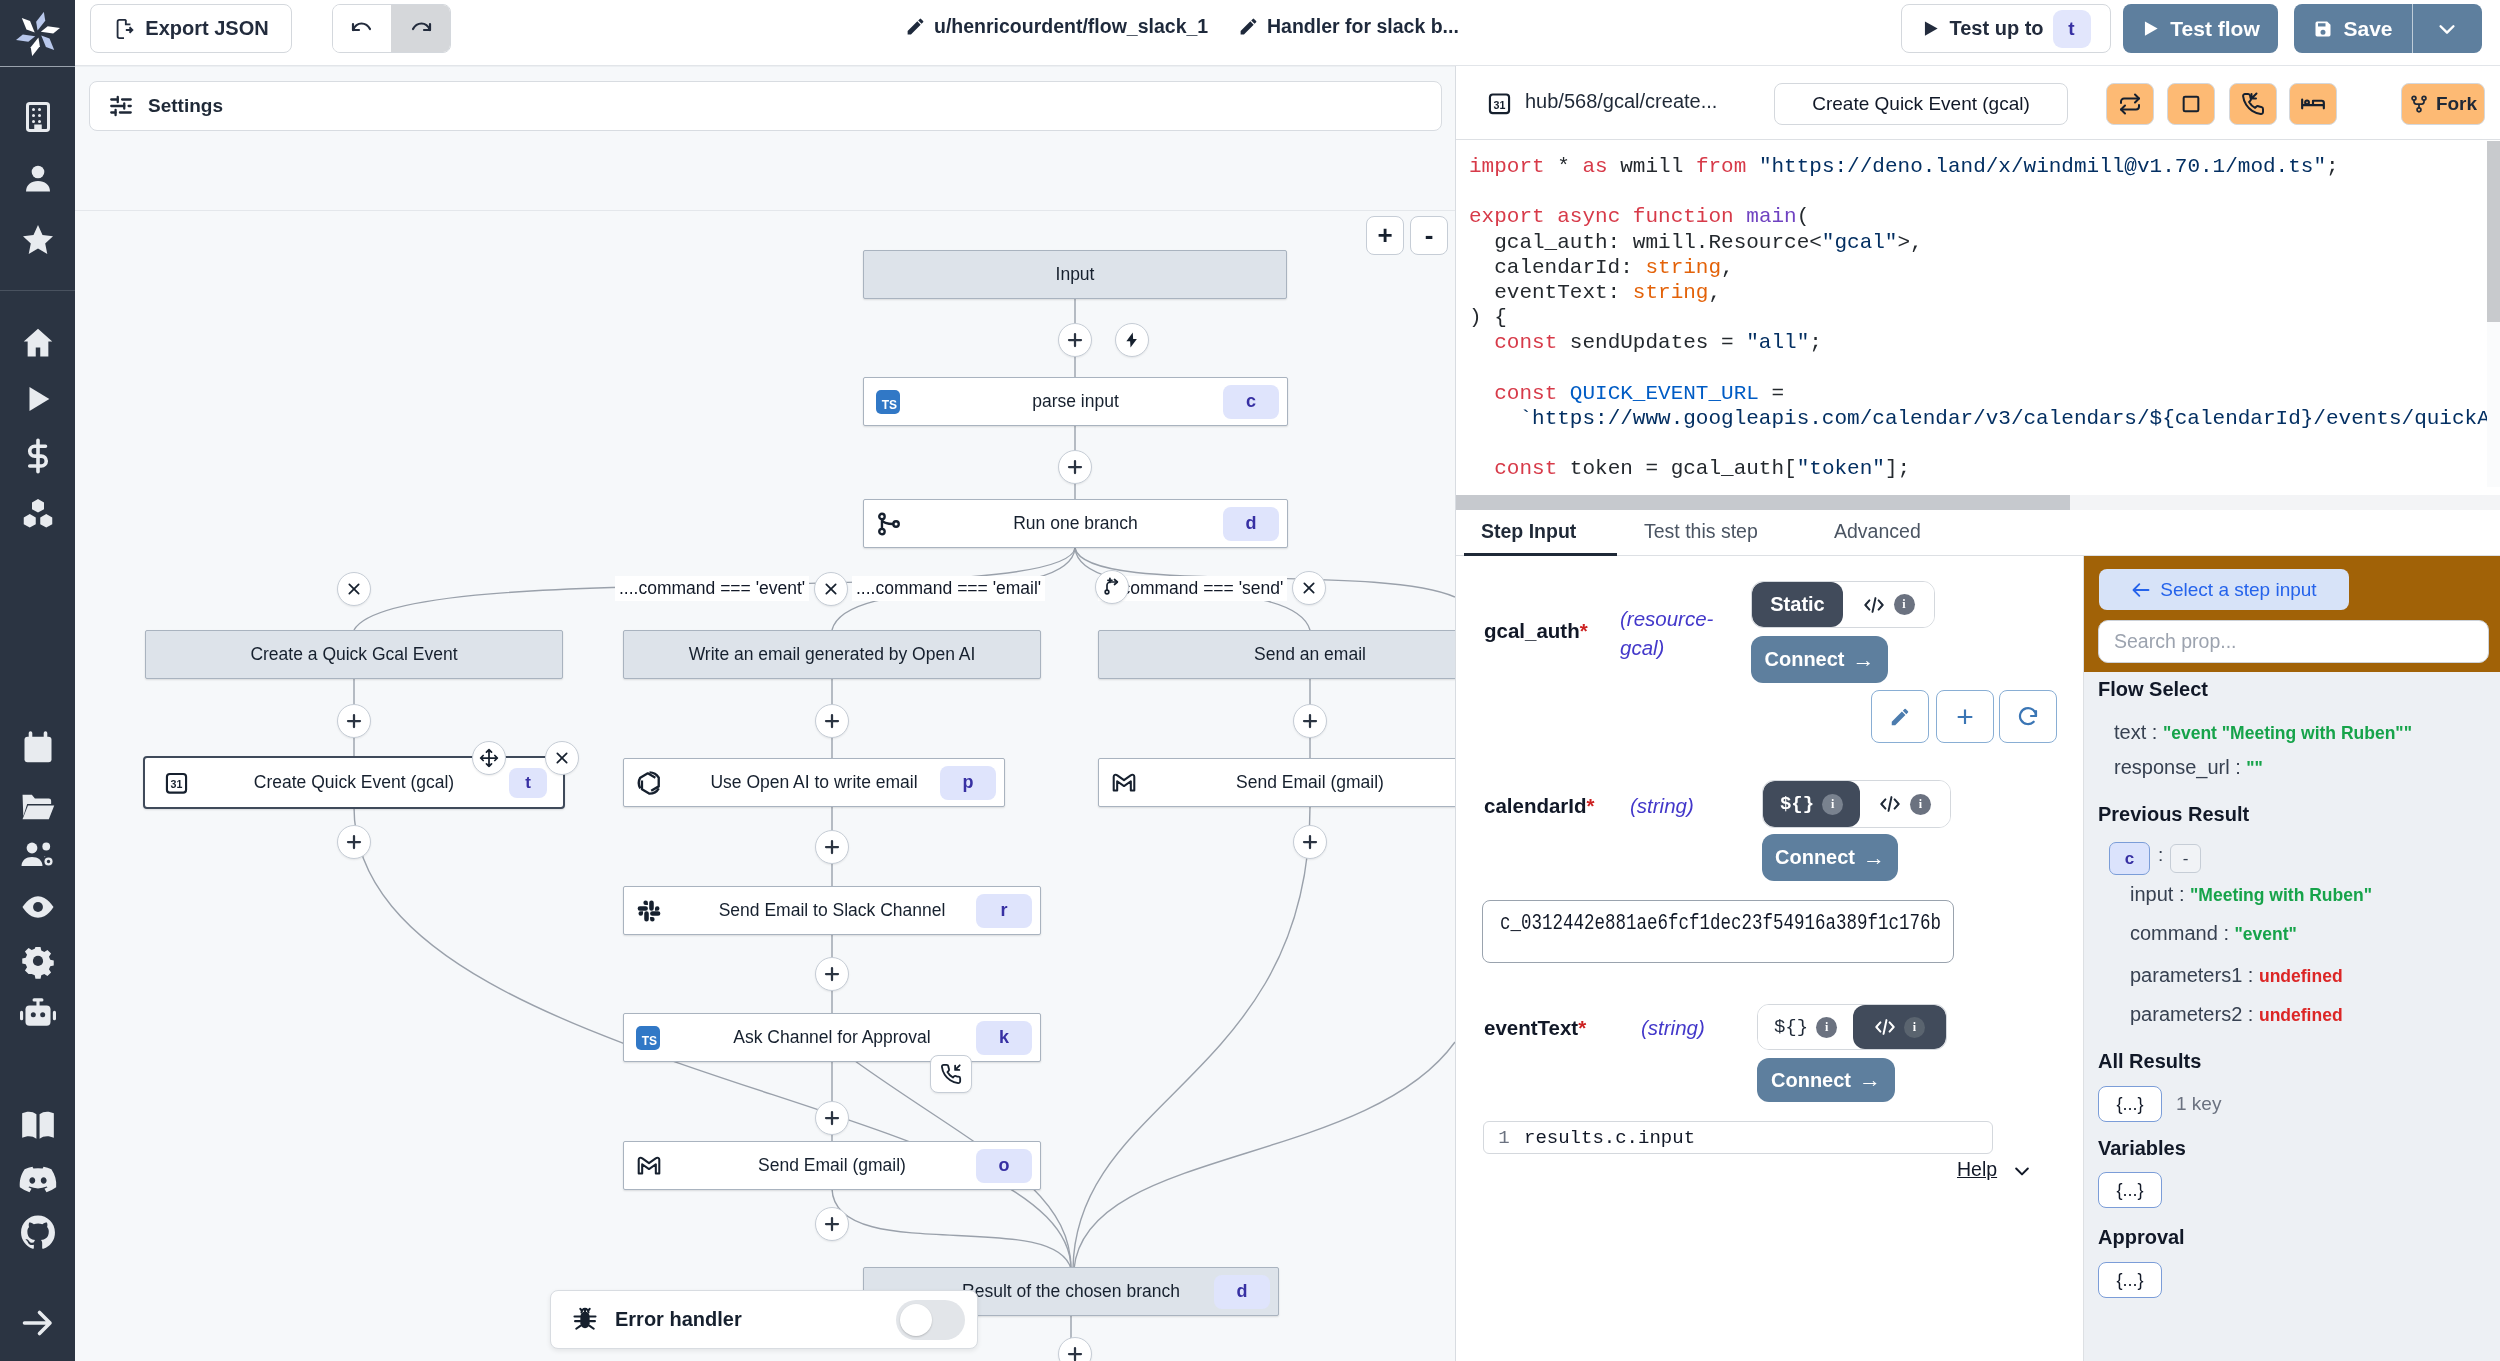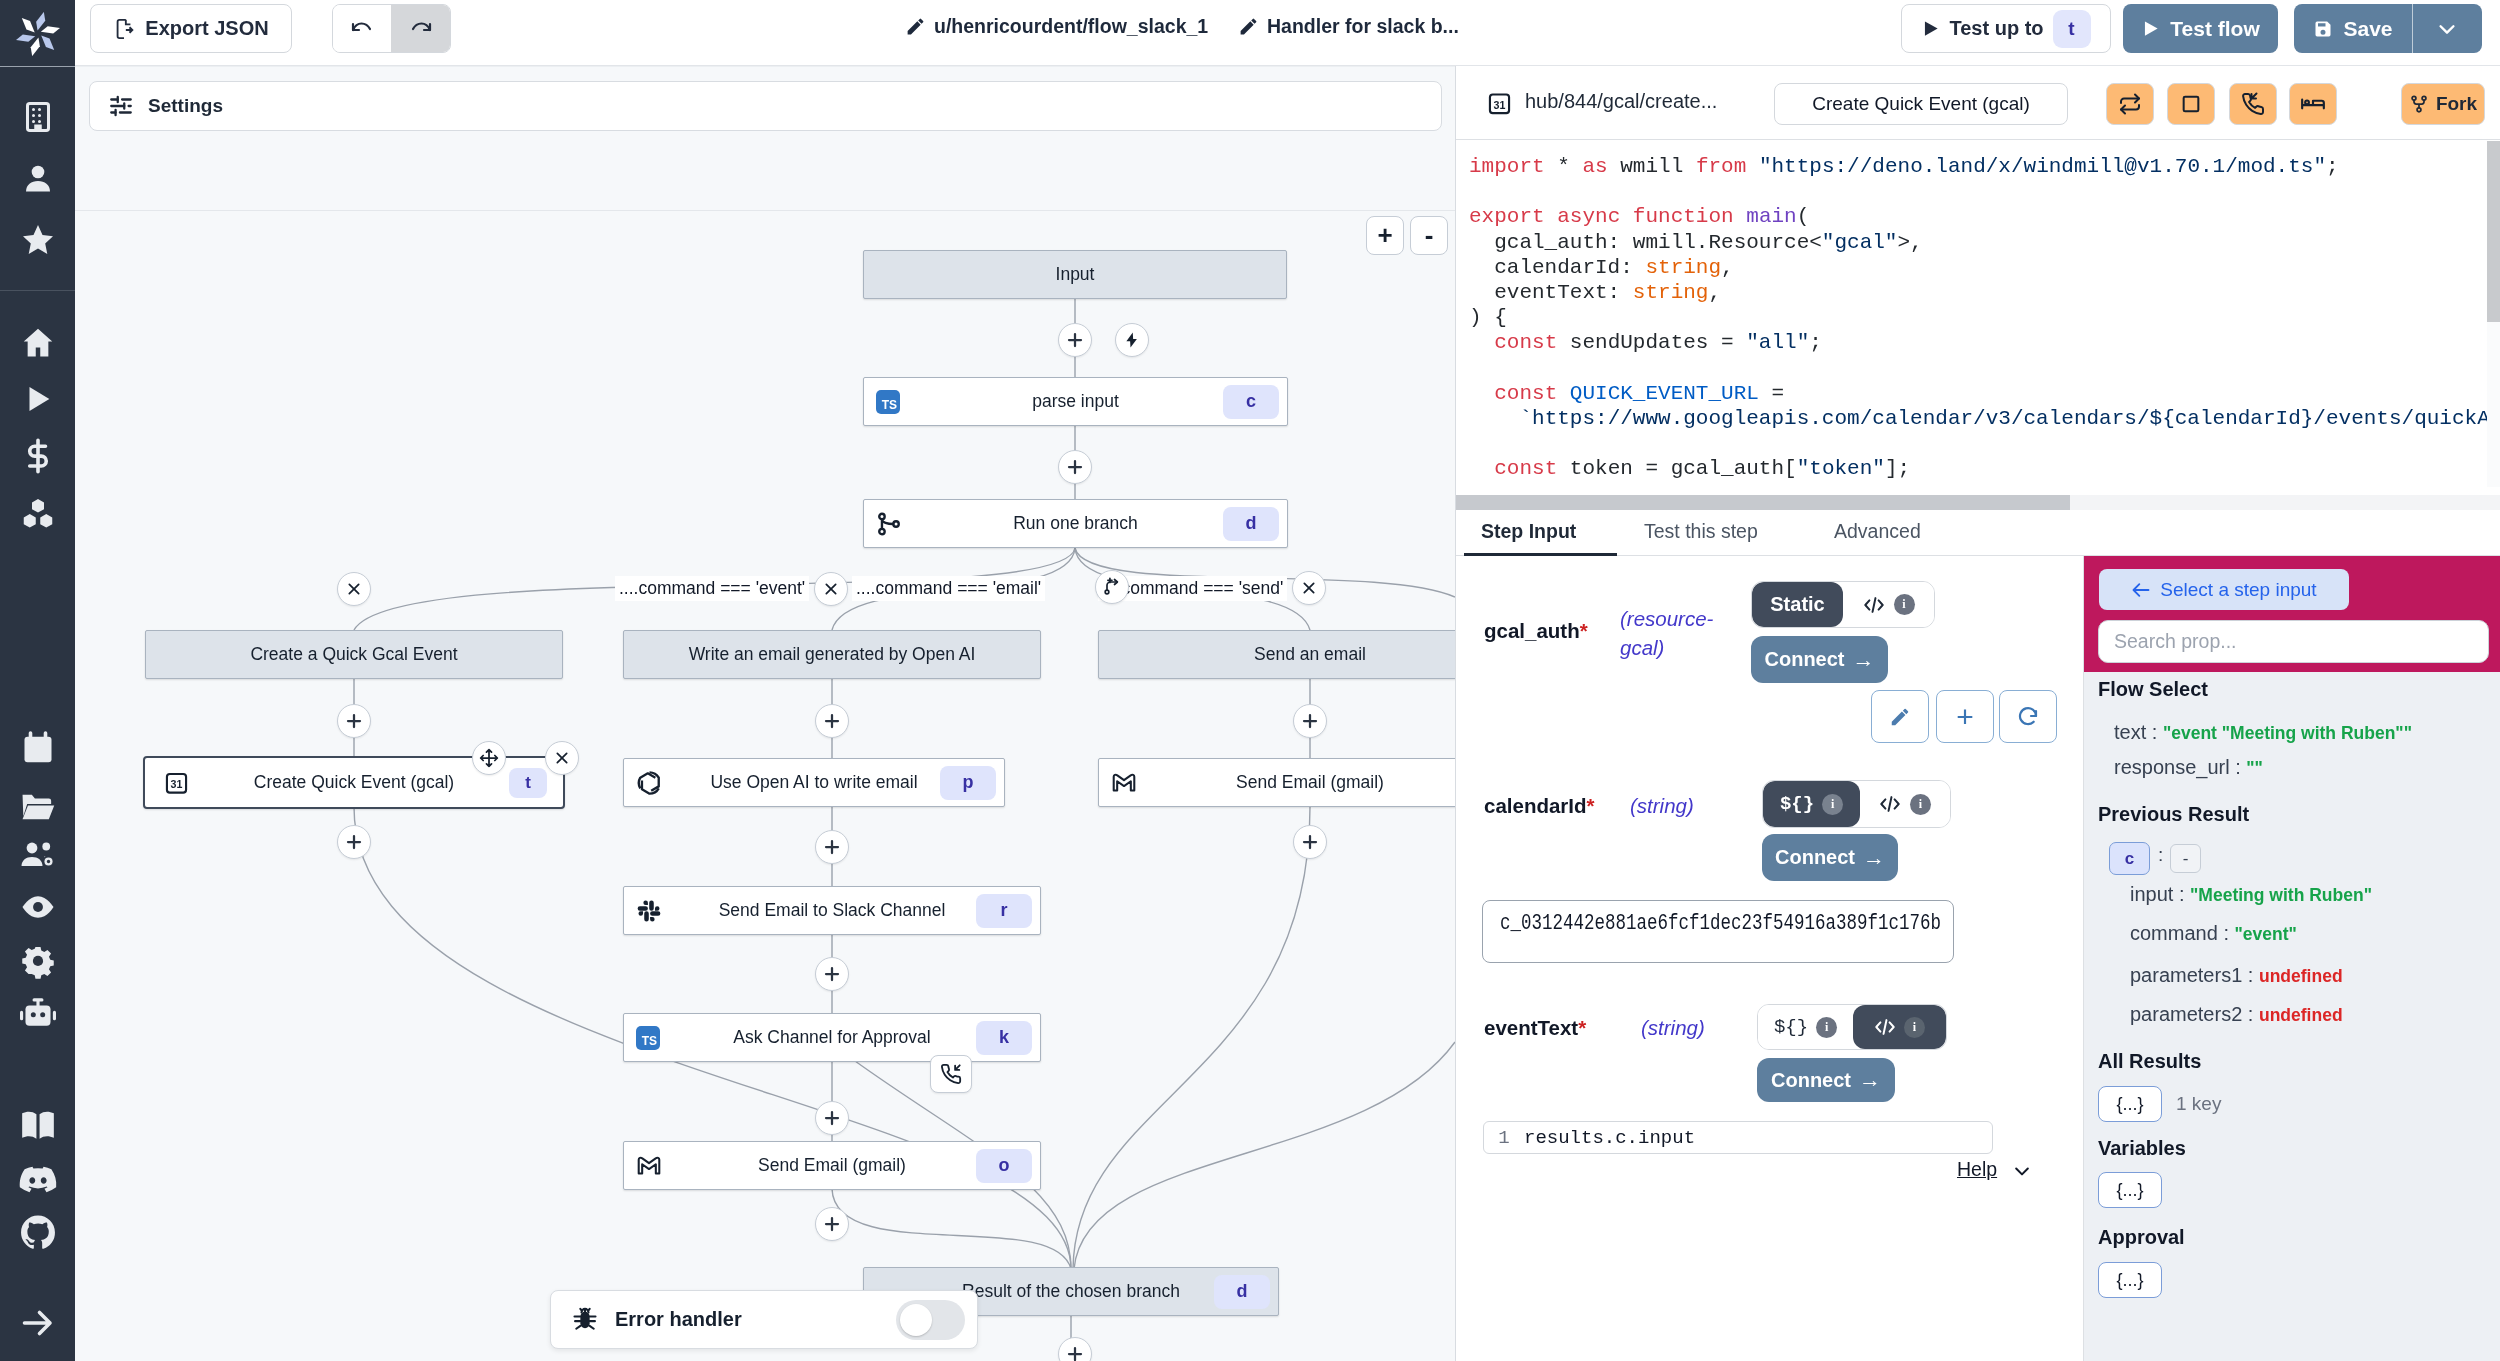--- a/index.html
+++ b/index.html
@@ -429,21 +429,21 @@
         <path d="M3 12h17M13 5l7 7-7 7"></path>
       </svg>
   </div>
   <div id="rpanel" class="abs">
 
     <div class="abs" style="left:0;top:0;width:1045px;height:74px;border-bottom:1px solid #dde0e4;background:#fff;">
       <svg class="abs" style="left:30px;top:24px;" width="27" height="27" viewBox="0 0 24 24" fill="none" stroke="#16202e" stroke-width="1.9">
           <rect x="3.5" y="4" width="17" height="16.5" rx="2.5"></rect>
           <text x="12" y="16.5" text-anchor="middle" font-size="9.5" font-weight="bold" fill="#16202e" stroke="none" font-family="Liberation Sans">31</text>
         </svg>
-      <span class="abs" style="left:69px;top:24px;font-size:20px;color:#1f2937;">hub/844/gcal/create...</span>
+      <span class="abs" style="left:69px;top:24px;font-size:20px;color:#1f2937;">hub/568/gcal/create...</span>
       <span class="abs" style="left:318px;top:17px;width:294px;height:42px;border:1px solid #d4d8dd;border-radius:8px;display:flex;align-items:center;justify-content:center;font-size:19px;color:#111827;">Create Quick Event (gcal)</span>
       <span class="ibtn" style="left:650px;top:17px;width:48px;height:42px;">
           <svg width="24" height="24" viewBox="0 0 24 24" fill="none" stroke="#16202e" stroke-width="2" stroke-linecap="round" stroke-linejoin="round">
             <path d="M17 2.5l4 4-4 4"></path>
             <path d="M3 11V9.5a3 3 0 0 1 3-3h15"></path>
             <path d="M7 21.5l-4-4 4-4"></path>
             <path d="M21 13v1.5a3 3 0 0 1-3 3H3"></path>
           </svg>
         </span>
       <span class="ibtn" style="left:711px;top:17px;width:48px;height:42px;">
@@ -573,21 +573,21 @@
       <span class="abs" style="left:27px;top:565px;width:510px;height:33px;border:1px solid #d4d8dd;border-radius:6px;background:#fff;display:flex;align-items:center;">
         <span class="mono" style="width:40px;text-align:center;color:#6b7280;font-size:19px;">1</span>
         <span class="mono" style="font-size:19px;color:#111827;">results.c.input</span>
         </span>
       <span class="abs" style="left:501px;top:602px;font-size:19.5px;color:#111827;text-decoration:underline;">Help</span>
       <svg class="abs" style="left:556px;top:605px;" width="20" height="20" viewBox="0 0 24 24" fill="none" stroke="#111827" stroke-width="2.4" stroke-linecap="round" stroke-linejoin="round">
           <path d="M5 9l7 7 7-7"></path>
         </svg>
     </div>
 
-    <div class="abs" style="left:627px;top:490px;width:418px;height:805px;background:#be185d;border-left:1px solid #dde0e4;">
+    <div class="abs" style="left:627px;top:490px;width:418px;height:805px;background:#a16207;border-left:1px solid #dde0e4;">
       <div class="abs" style="left:15px;top:13px;width:250px;height:41px;background:#d7e3f8;border-radius:8px;display:flex;align-items:center;justify-content:center;gap:9px;font-size:19px;color:#2563eb;">
         <svg width="20" height="20" viewBox="0 0 24 24" fill="none" stroke="#2563eb" stroke-width="2.2" stroke-linecap="round" stroke-linejoin="round">
             <path d="M21 12H4M10 5l-7 7 7 7"></path>
           </svg>
         Select a step input</div>
       <div class="abs" style="left:14px;top:64px;width:391px;height:43px;border:1px solid #cdd2d9;border-radius:10px;display:flex;align-items:center;padding-left:15px;font-size:19.5px;color:#9ca3af;background:#fff;">Search prop...</div>
       <div id="props" class="abs" style="left:0;top:116px;width:418px;height:689px;background:#edf0f4;">
         <span class="abs phead" style="left:14px;top:6px;">Flow Select</span>
         <span class="abs pkey" style="left:30px;top:49px;">text <b class="pc">:</b> <span class="pval">"event "Meeting with Ruben""</span></span>
         <span class="abs pkey" style="left:30px;top:84px;">response_url <b class="pc">:</b> <span class="pval">""</span></span>

